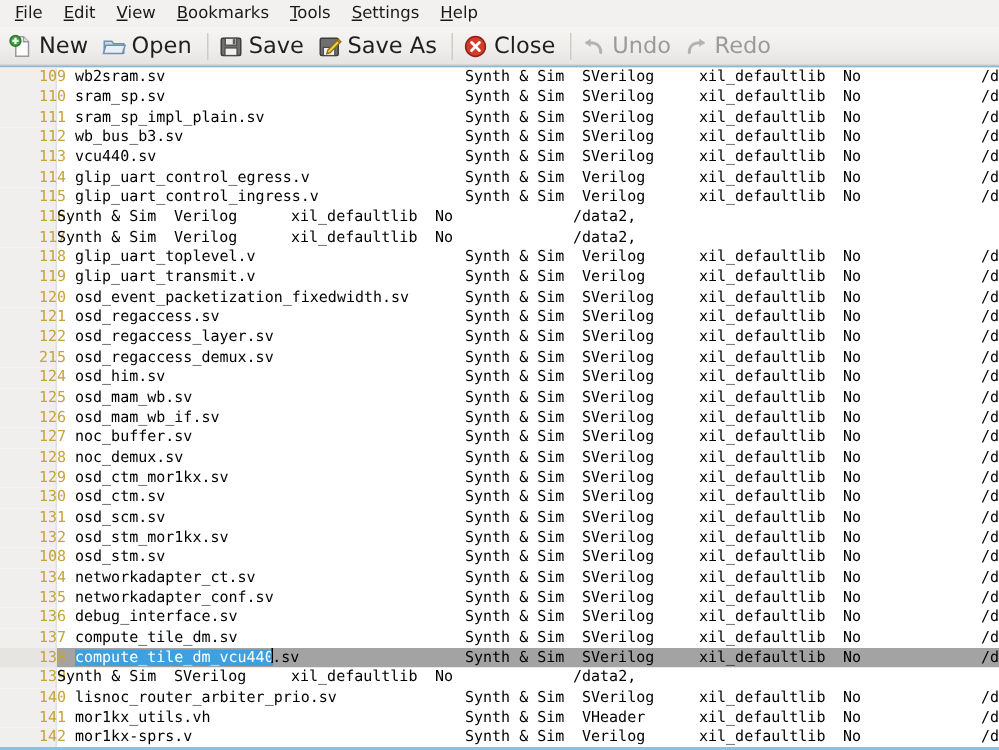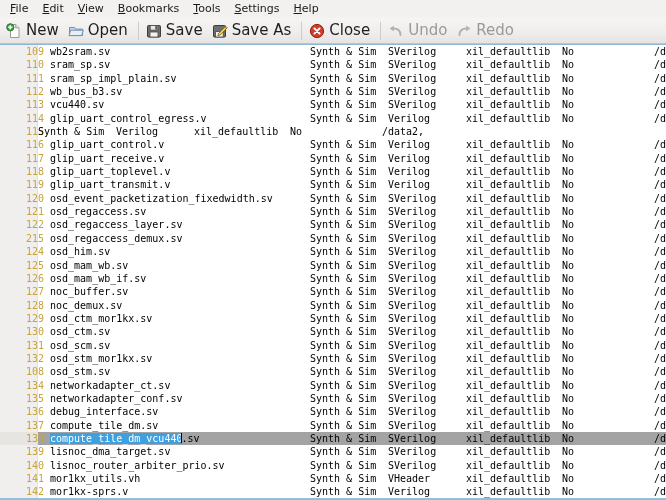--- a/index.html
+++ b/index.html
@@ -344,38 +344,37 @@
           <div class="gutter">114</div>
           <div class="c-name">glip_uart_control_egress.v</div>
           <div class="c-assoc">Synth &amp; Sim</div>
           <div class="c-type">Verilog</div>
           <div class="c-lib">xil_defaultlib</div>
           <div class="c-flag">No</div>
           <div class="c-path">/data2,</div>
         </div>
         <div class="row">
           <div class="gutter">115</div>
+          <div class="c-name">glip_uart_control_ingress.v</div>
           <div class="c-assoc">Synth &amp; Sim</div>
           <div class="c-type">Verilog</div>
           <div class="c-lib">xil_defaultlib</div>
           <div class="c-flag">No</div>
           <div class="c-path">/data2,</div>
         </div>
         <div class="row">
           <div class="gutter">116</div>
-          <div class="c-name">glip_uart_control.v</div>
           <div class="c-assoc">Synth &amp; Sim</div>
           <div class="c-type">Verilog</div>
           <div class="c-lib">xil_defaultlib</div>
           <div class="c-flag">No</div>
           <div class="c-path">/data2,</div>
         </div>
         <div class="row">
           <div class="gutter">117</div>
-          <div class="c-name">glip_uart_receive.v</div>
           <div class="c-assoc">Synth &amp; Sim</div>
           <div class="c-type">Verilog</div>
           <div class="c-lib">xil_defaultlib</div>
           <div class="c-flag">No</div>
           <div class="c-path">/data2,</div>
         </div>
         <div class="row">
           <div class="gutter">118</div>
           <div class="c-name">glip_uart_toplevel.v</div>
           <div class="c-assoc">Synth &amp; Sim</div>
@@ -559,21 +558,20 @@
           <div class="gutter">138</div>
           <div class="c-name"><span class="sel-text">compute_tile_dm_vcu440</span><span class="caret"></span>.sv</div>
           <div class="c-assoc">Synth &amp; Sim</div>
           <div class="c-type">SVerilog</div>
           <div class="c-lib">xil_defaultlib</div>
           <div class="c-flag">No</div>
           <div class="c-path">/data2,</div>
         </div>
         <div class="row">
           <div class="gutter">139</div>
-          <div class="c-name">lisnoc_dma_target.sv</div>
           <div class="c-assoc">Synth &amp; Sim</div>
           <div class="c-type">SVerilog</div>
           <div class="c-lib">xil_defaultlib</div>
           <div class="c-flag">No</div>
           <div class="c-path">/data2,</div>
         </div>
         <div class="row">
           <div class="gutter">140</div>
           <div class="c-name">lisnoc_router_arbiter_prio.sv</div>
           <div class="c-assoc">Synth &amp; Sim</div>

